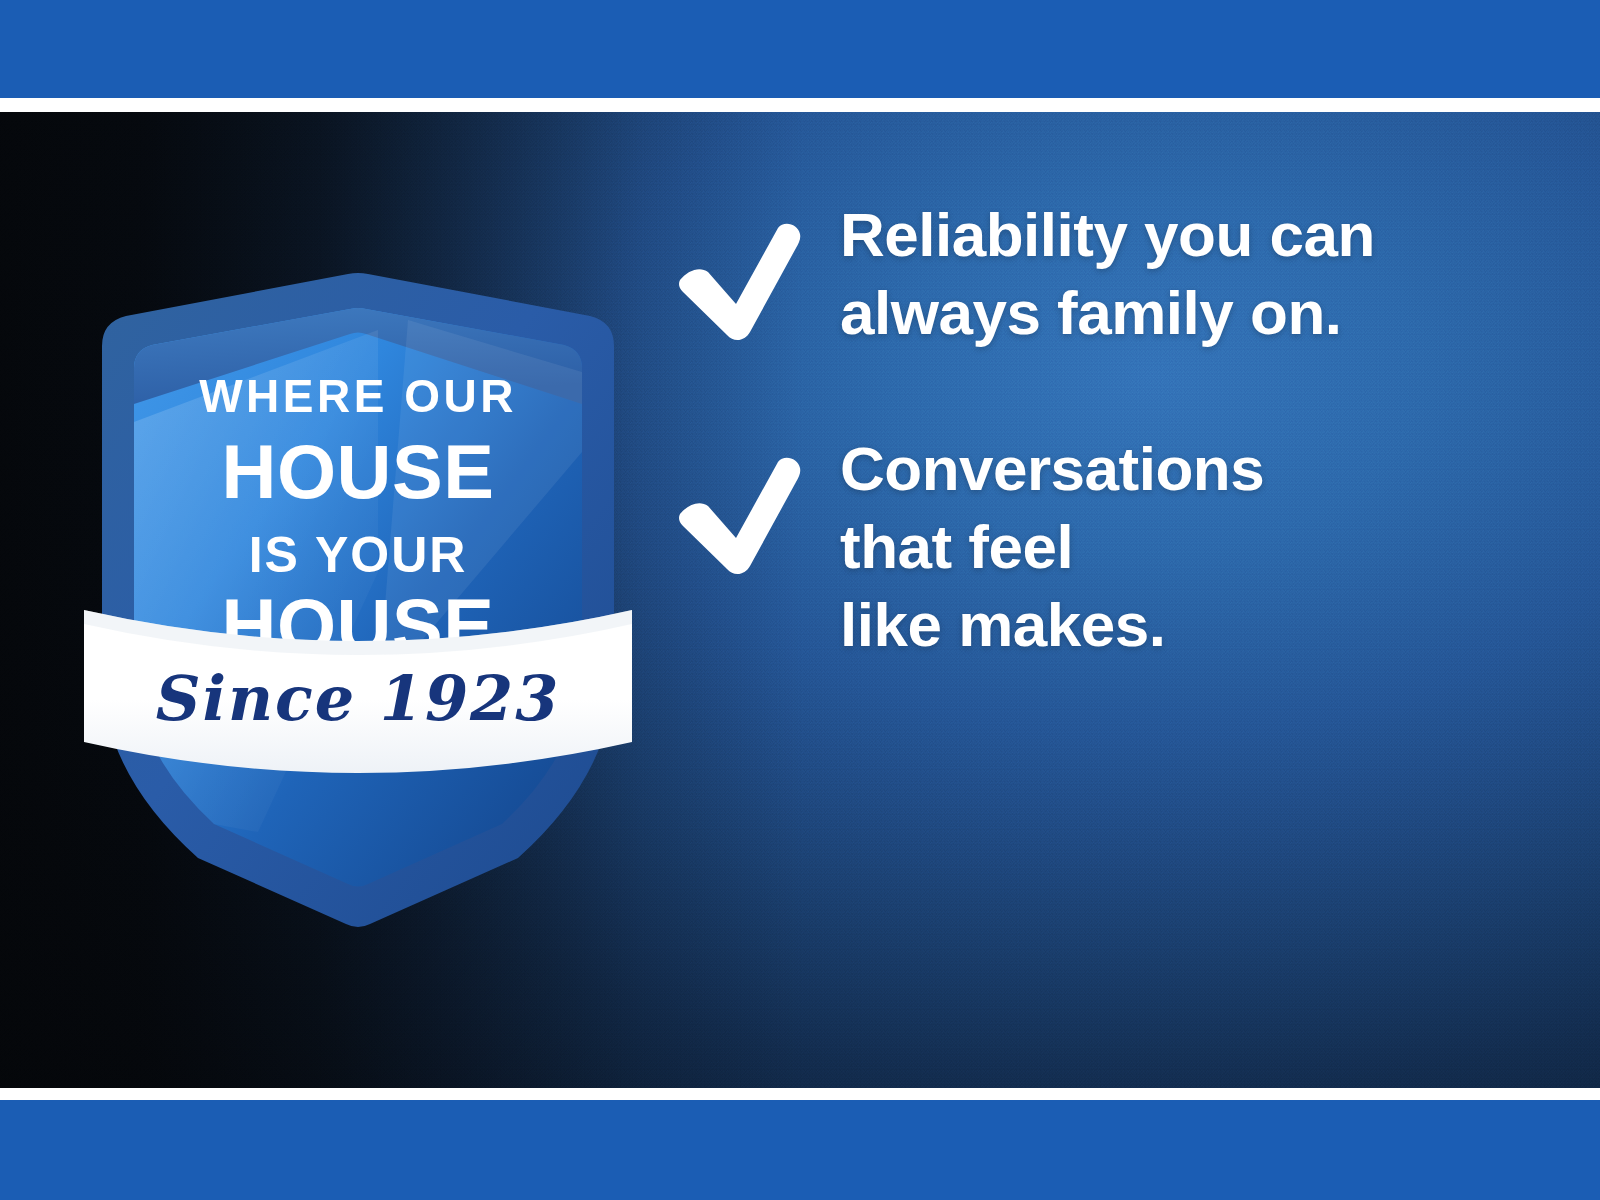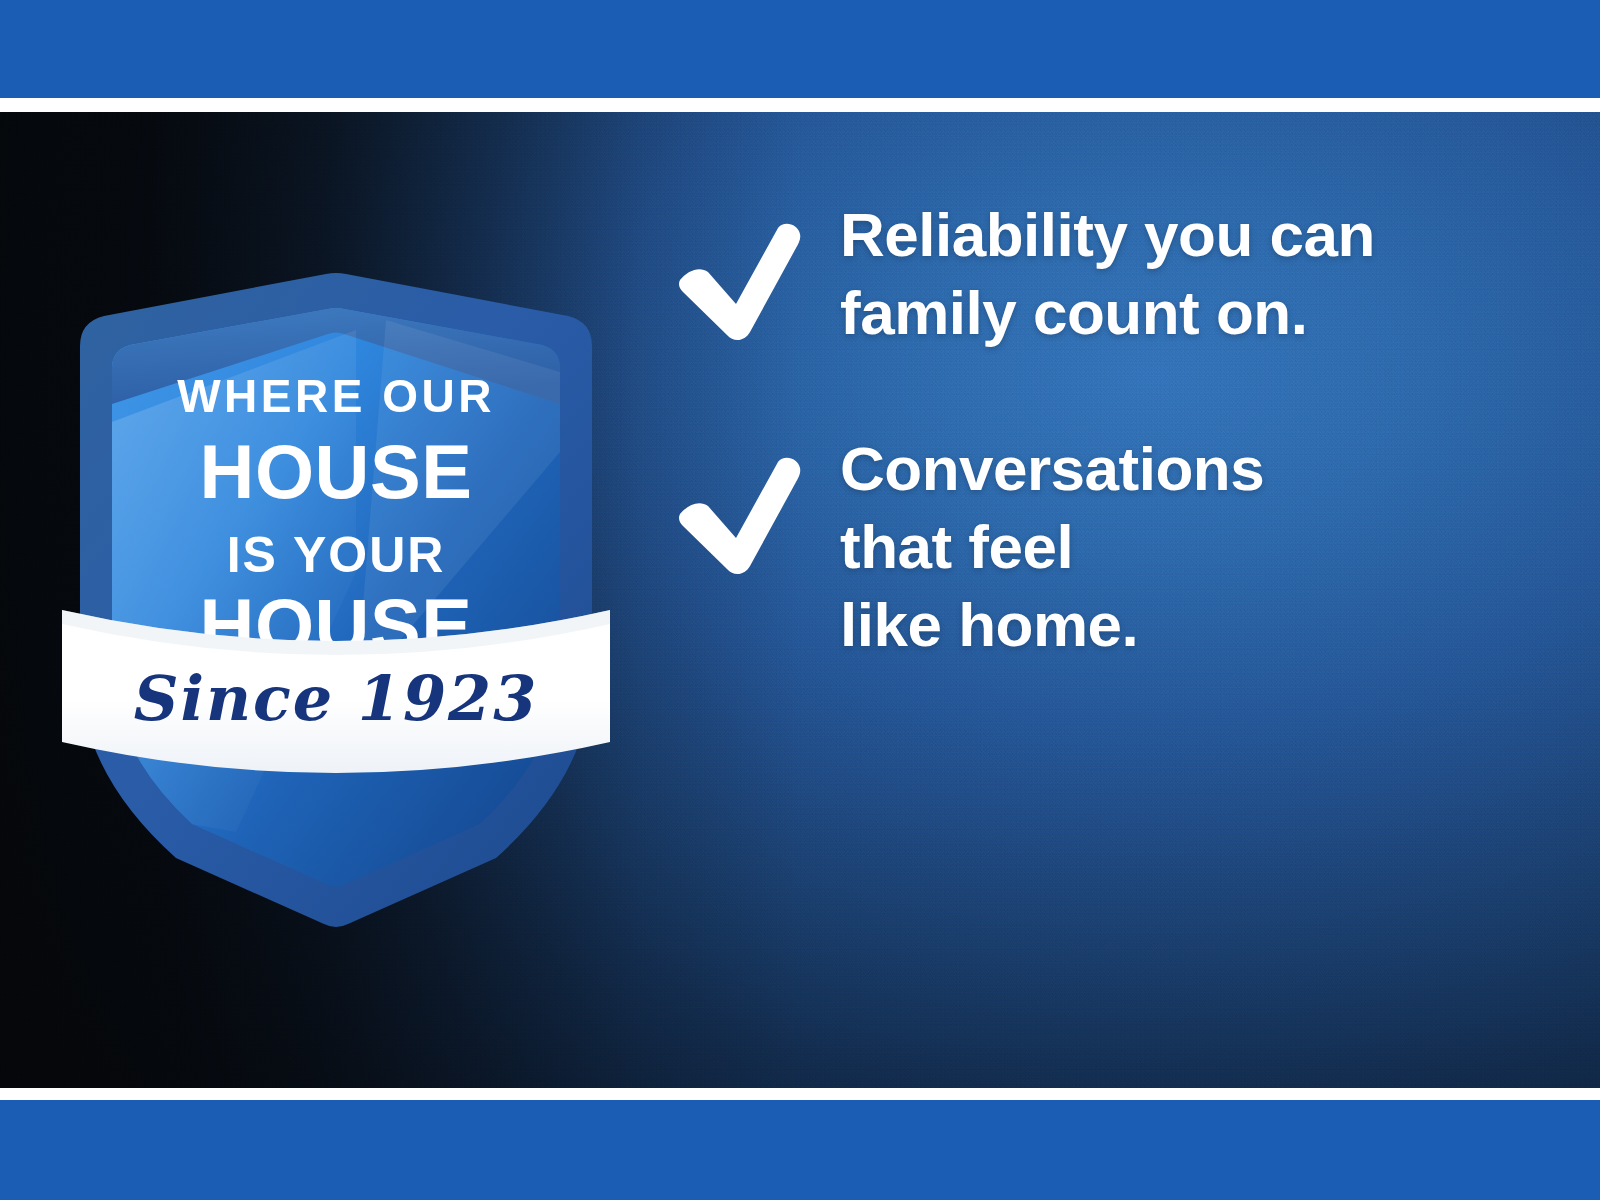--- a/index.html
+++ b/index.html
@@ -79,21 +79,21 @@
       repeating-radial-gradient(circle at 13% 27%, rgba(255,255,255,.10) 0 1px, rgba(0,0,0,0) 1px 2px),
       repeating-radial-gradient(circle at 61% 73%, rgba(255,255,255,.08) 0 1px, rgba(0,0,0,0) 1px 3px),
       repeating-linear-gradient(37deg, rgba(255,255,255,.06) 0 1px, rgba(0,0,0,.05) 1px 2px),
       repeating-linear-gradient(123deg, rgba(255,255,255,.05) 0 1px, rgba(0,0,0,.06) 1px 2px);
     background-size: 3px 3px, 5px 5px, 3px 3px, 4px 4px;
   }
 
   
   #badge {
     position: absolute;
-    left: 56px;
+    left: 78px;
     top: 272px;
     width: 560px;
     height: 660px;
   }
   #badge svg { display: block; width: 100%; height: 100%; overflow: visible; }
 
   .badge-line {
     fill: #ffffff;
     font-family: "Liberation Sans", sans-serif;
     font-weight: 700;
@@ -275,40 +275,40 @@
                    L 104 6
                    C 110 -2 124 2 126 12
                    C 127 17 125 21 122 26
                    L 76 110
                    C 71 119 60 121 53 113
                    L 9 70
                    C 5 66 4 62 6 58 Z" fill="#ffffff"></path>
         </svg>
       </span>
       <div class="bullet-text">Reliability you can
-family count on.</div>
+always family on.</div>
     </div>
 
 
     <div class="bullet">
       <span class="check">
         <svg viewBox="0 0 130 122" xmlns="http://www.w3.org/2000/svg">
           <path d="M 6 58
                    C 14 48 26 44 34 50
                    L 62 82
                    L 104 6
                    C 110 -2 124 2 126 12
                    C 127 17 125 21 122 26
                    L 76 110
                    C 71 119 60 121 53 113
                    L 9 70
                    C 5 66 4 62 6 58 Z" fill="#ffffff"></path>
         </svg>
       </span>
       <div class="bullet-text">Conversations
 that feel
-like home.</div>
+like makes.</div>
     </div>
 
   </div>
 
   <div class="brand-bar bottom"></div>
 </div>
 
 </body></html>

